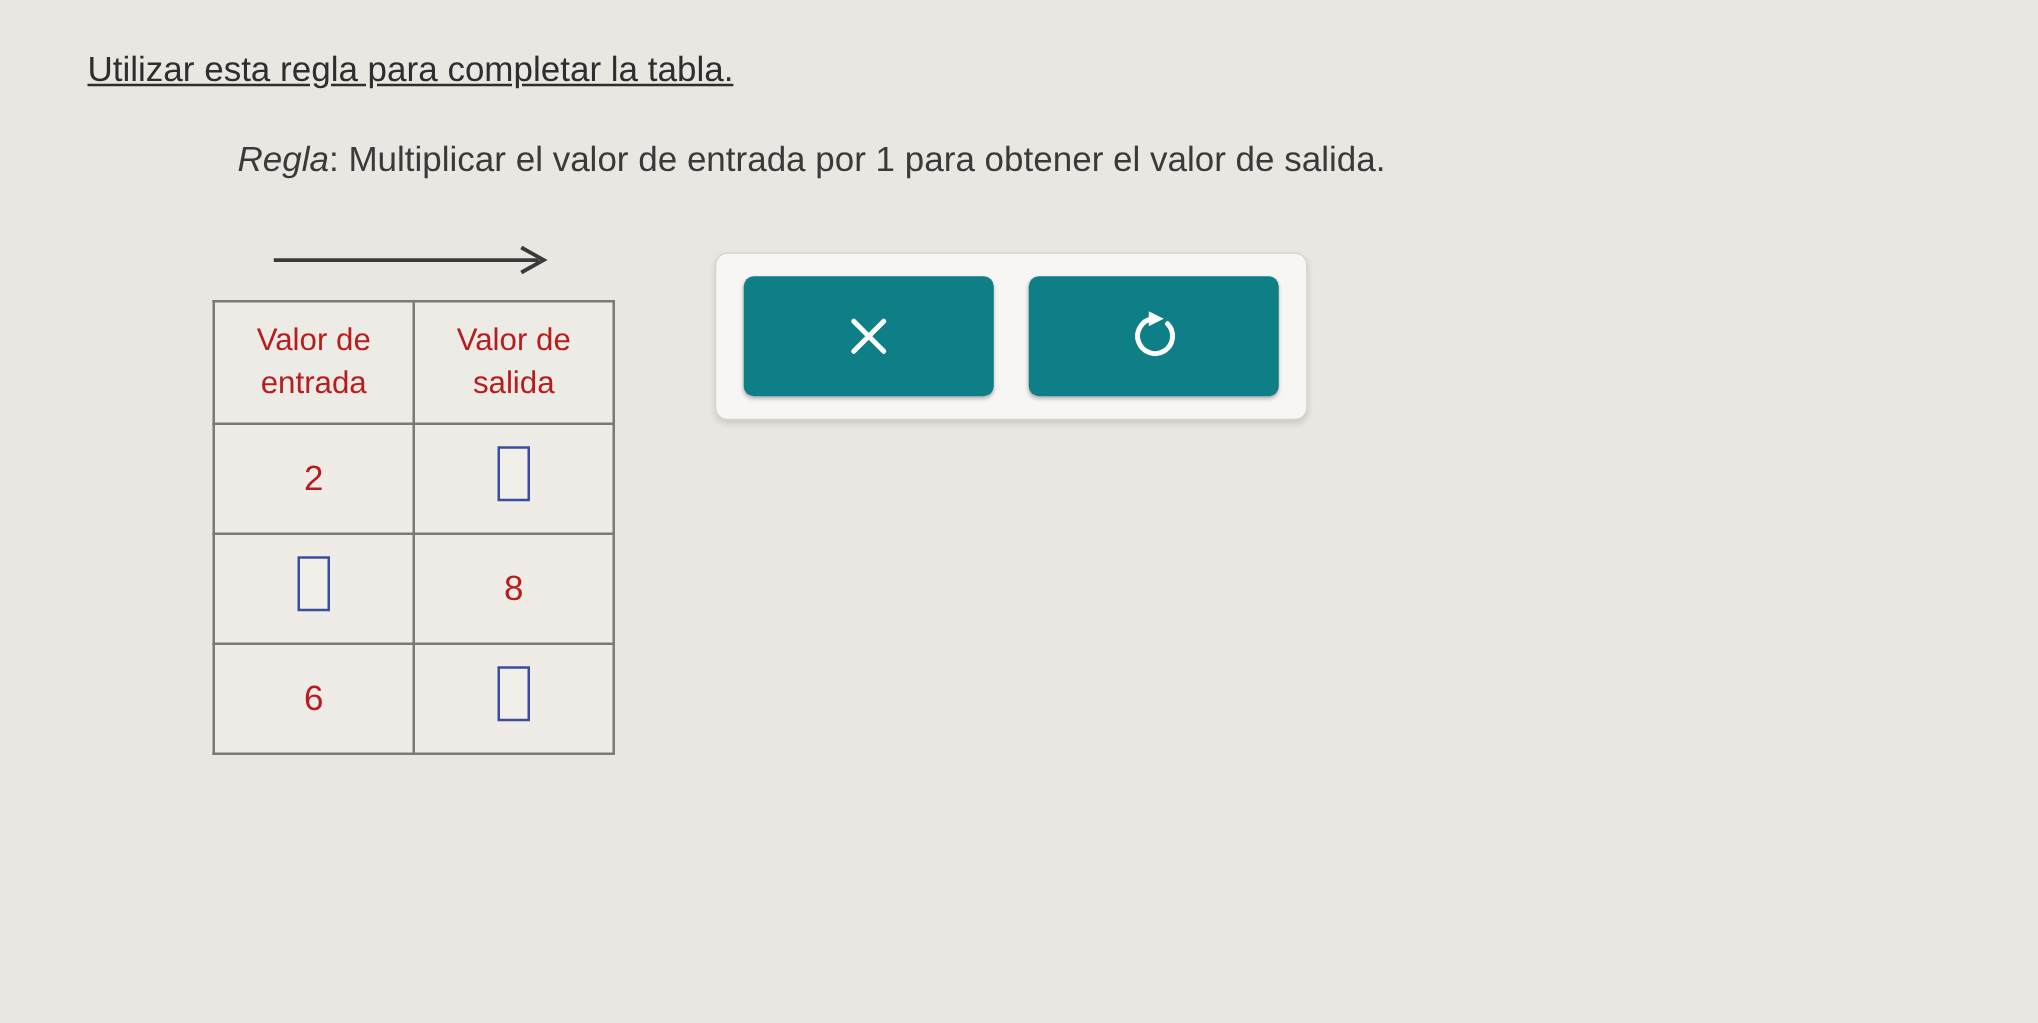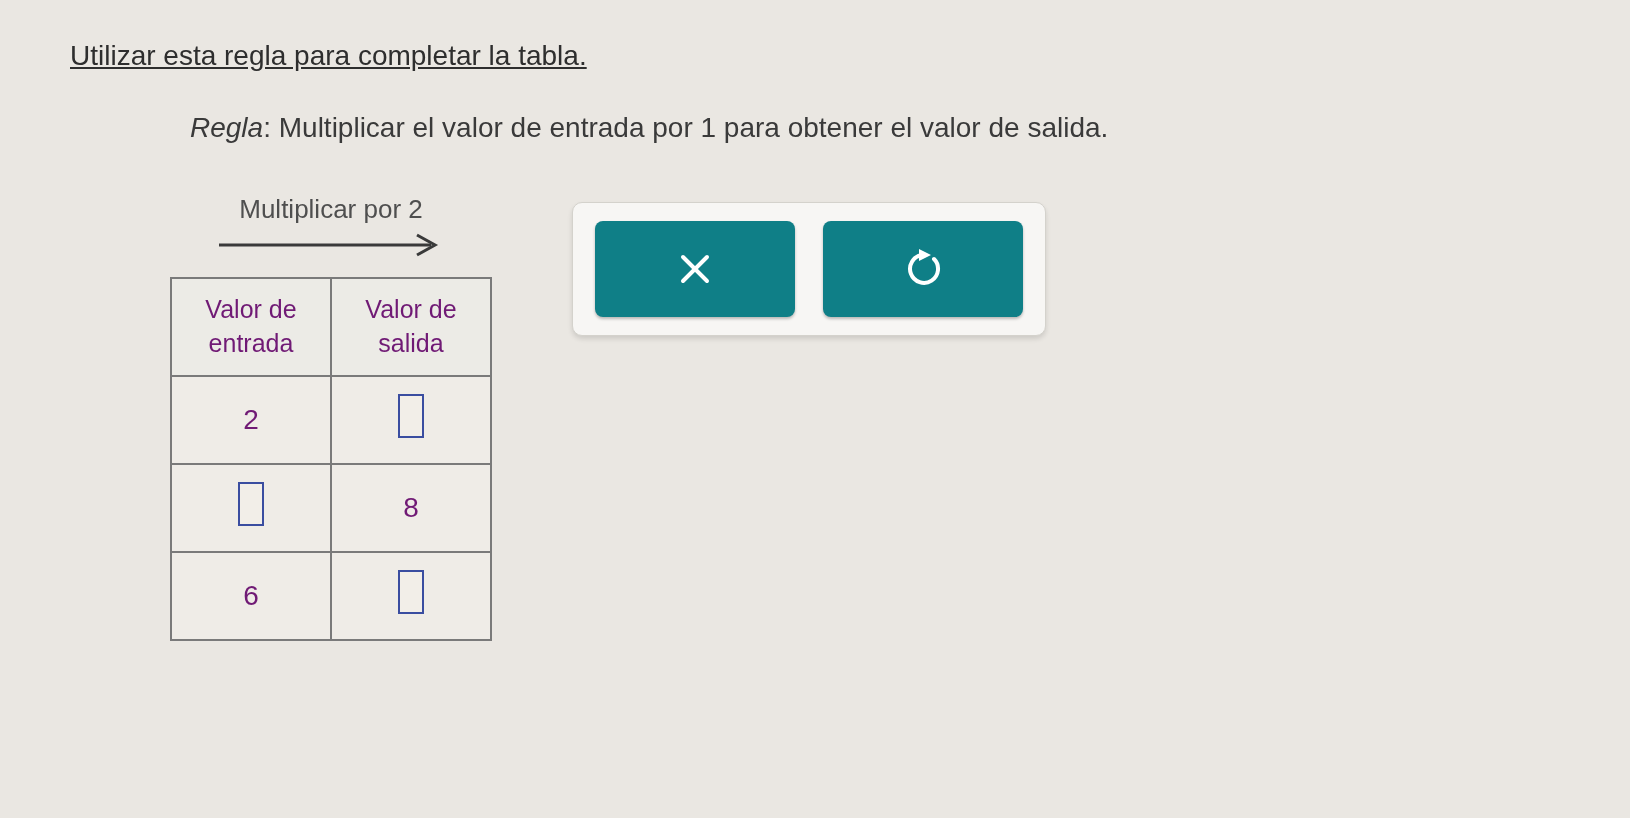--- a/index.html
+++ b/index.html
@@ -48,21 +48,21 @@
   .arrow-wrap svg { display:block; }
   table.io {
     border-collapse: collapse;
     background: #efece7;
   }
   table.io th, table.io td {
     border: 2px solid #7a7a7a;
     text-align: center;
     vertical-align: middle;
     font-weight: normal;
-    color: #701a75;
+    color: #b91c1c;
   }
   table.io th {
     padding: 14px 18px;
     font-size: 25px;
     line-height: 1.35;
     background: #ecebe6;
   }
   table.io td {
     padding: 0;
     height: 88px;
@@ -108,21 +108,20 @@
 
 <div class="instruction">Utilizar esta regla para completar la tabla.</div>
 
 <div class="rule-line">
   <span class="em">Regla</span><span>: Multiplicar el valor de entrada por 1 para obtener el valor de salida.</span>
 </div>
 
 <div class="content-row">
 
   <div class="table-block">
-    <div class="mult-label">Multiplicar por 2</div>
     <div class="arrow-wrap">
       <svg width="240" height="28" viewBox="0 0 240 28">
         <line x1="8" y1="14" x2="220" y2="14" stroke="#3a3a3a" stroke-width="3"></line>
         <polyline points="206,4 224,14 206,24" fill="none" stroke="#3a3a3a" stroke-width="3"></polyline>
       </svg>
     </div>
     <table class="io">
       <thead>
         <tr>
           <th><span style="white-space:pre-line;">Valor de

